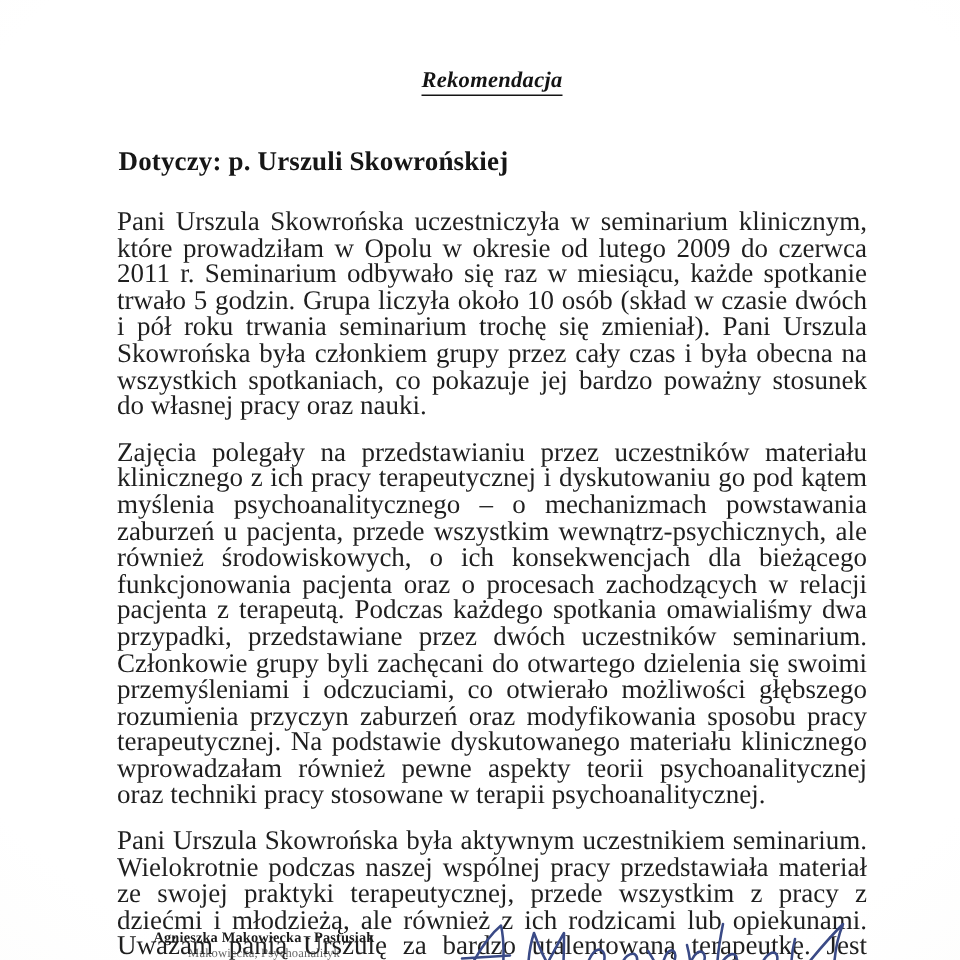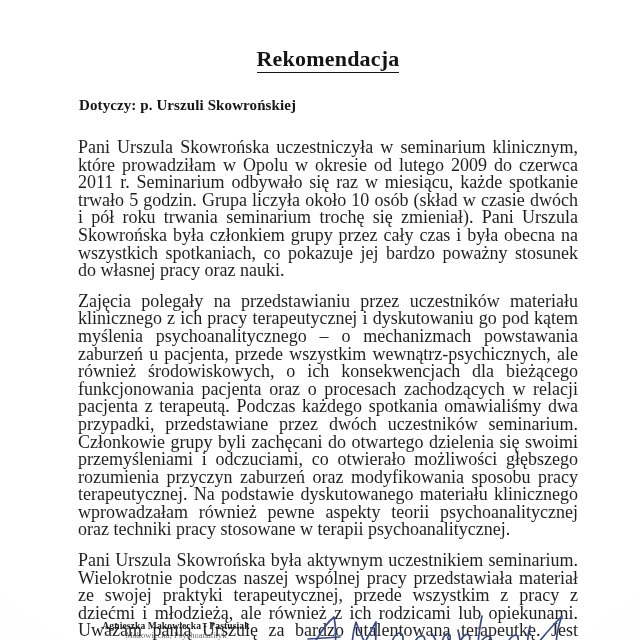--- a/index.html
+++ b/index.html
@@ -35,36 +35,37 @@
     height: 640px;
   }
 
   
   .doc-title {
     position: absolute;
     left: 0;
     top: 46px;
     width: 500px;
     text-align: center;
-    font-size: 22px;
+    font-size: 15px;
     font-weight: bold;
     letter-spacing: 0.2px;
     color: #141414;
+    font-style: italic;
   }
   .doc-title span.u {
     border-bottom: 1.6px solid #141414;
     padding-bottom: 1px;
   }
 
   
   .subject {
     position: absolute;
     left: 1px;
     top: 97px;
-    font-size: 15px;
+    font-size: 18px;
     font-weight: bold;
     letter-spacing: 0.1px;
     color: #161616;
     white-space: nowrap;
     text-align: center;
   }
 
   
   .body-block {
     position: absolute;

